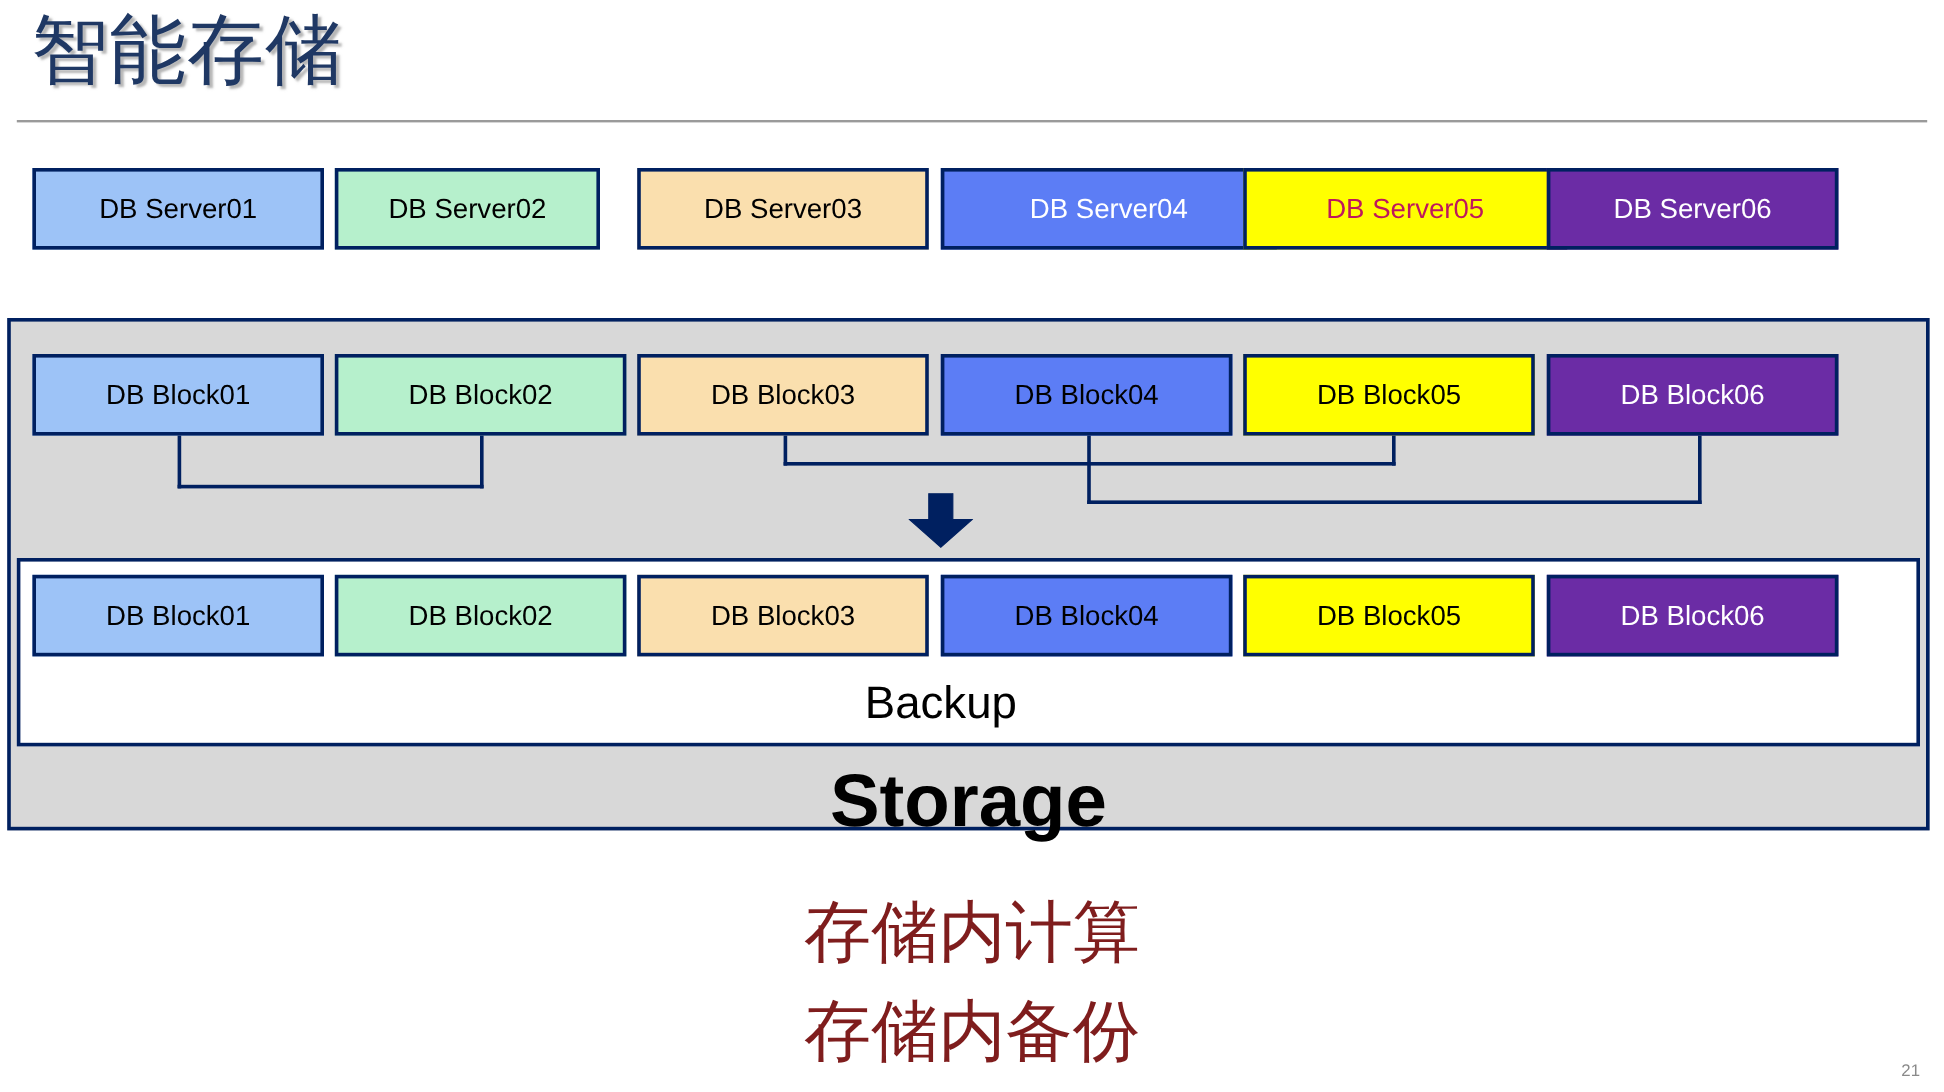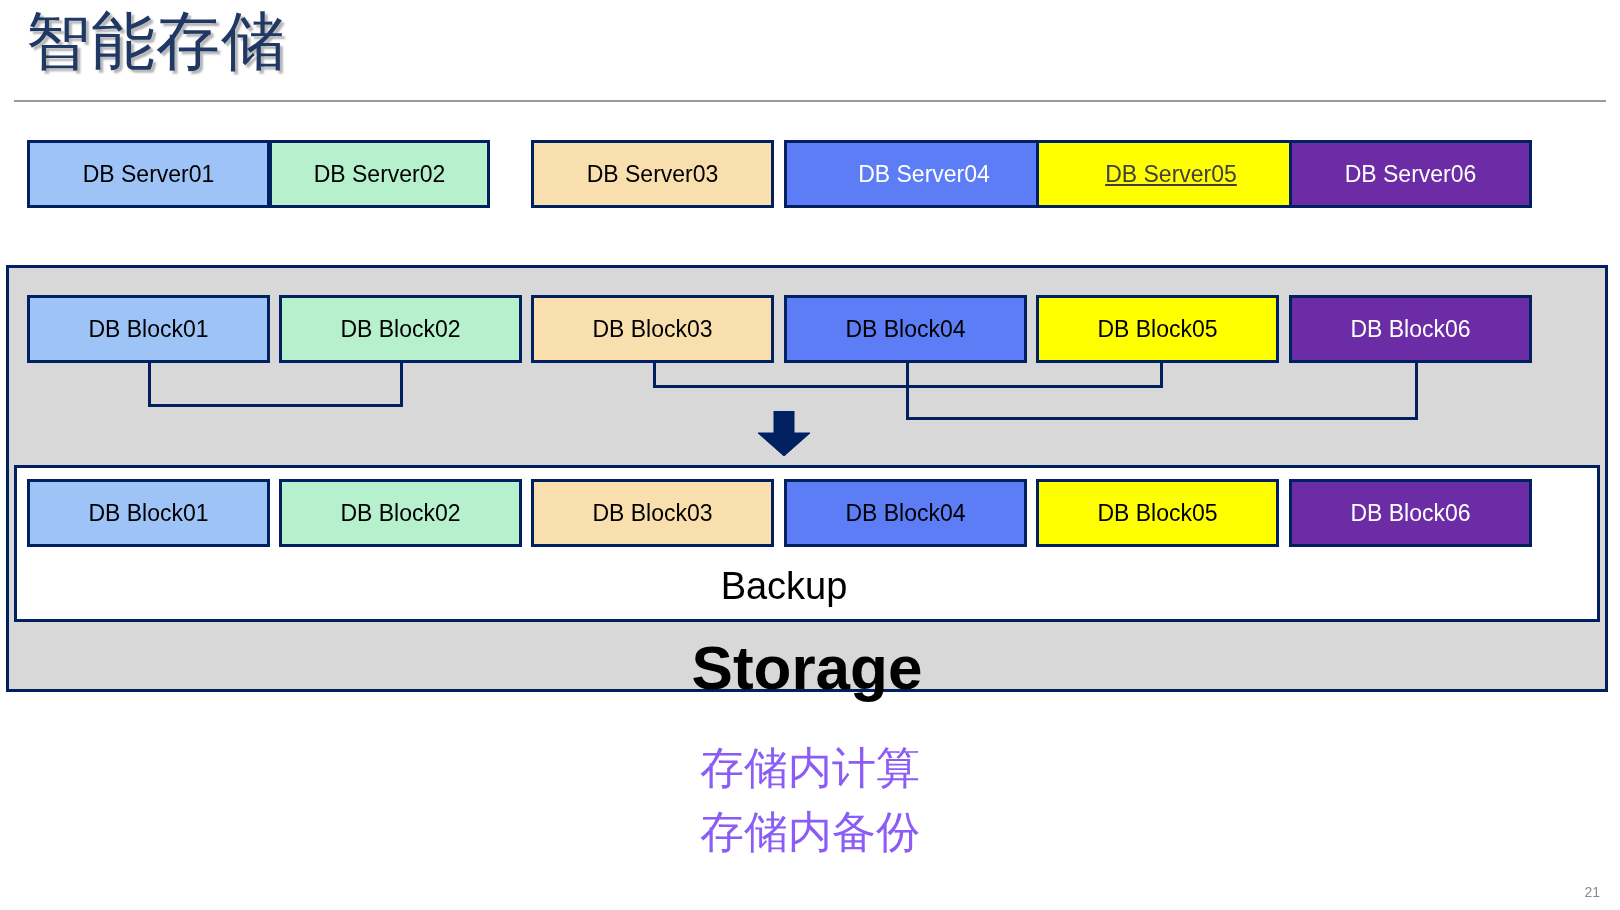--- a/index.html
+++ b/index.html
@@ -120,23 +120,23 @@
     color: #000000;
   }
 
   
   #caption {
     position: absolute;
     left: 0;
     top: 736px;
     width: 1620px;
     text-align: center;
-    font-size: 44px;
+    font-size: 56px;
     line-height: 1.46;
-    color: #8b5cf6;
+    color: #7f1d1d;
   }
   #caption div { white-space: nowrap; }
 
   
   #page-number {
     position: absolute;
     right: 20px;
     bottom: 10px;
     font-size: 14px;
     color: #8a8a8a;
@@ -145,30 +145,30 @@
 </head>
 <body>
 
 <div id="slide-title">智能存储</div>
 <div id="title-rule"></div>
 
 <div id="server-row">
     <div class="cbox" style="left: 27px; width: 243px; background: rgb(157, 195, 247); color: rgb(0, 0, 0);">
       <span>DB Server01</span>
     </div>
-    <div class="cbox" style="left: 269px; width: 221px; background: rgb(182, 240, 204); color: rgb(0, 0, 0);">
+    <div class="cbox" style="left: 279px; width: 221px; background: rgb(182, 240, 204); color: rgb(0, 0, 0);">
       <span>DB Server02</span>
     </div>
     <div class="cbox" style="left: 531px; width: 243px; background: rgb(250, 223, 174); color: rgb(0, 0, 0);">
       <span>DB Server03</span>
     </div>
     <div class="cbox" style="left: 784px; width: 280px; background: rgb(92, 125, 245); color: #ffffff;">
       <span>DB Server04</span>
     </div>
-    <div class="cbox" style="left: 1036px; width: 270px; background: rgb(255, 255, 0); color: #404040; text-decoration: underline;">
+    <div class="cbox" style="left: 1036px; width: 270px; background: rgb(255, 255, 0); color: #be185d;">
       <span>DB Server05</span>
     </div>
     <div class="cbox" style="left: 1289px; width: 243px; background: rgb(107, 44, 165); color: rgb(255, 255, 255);">
       <span>DB Server06</span>
     </div>
   </div>
 
 <div id="storage-container"></div>
 
 <div id="block-row-primary">

